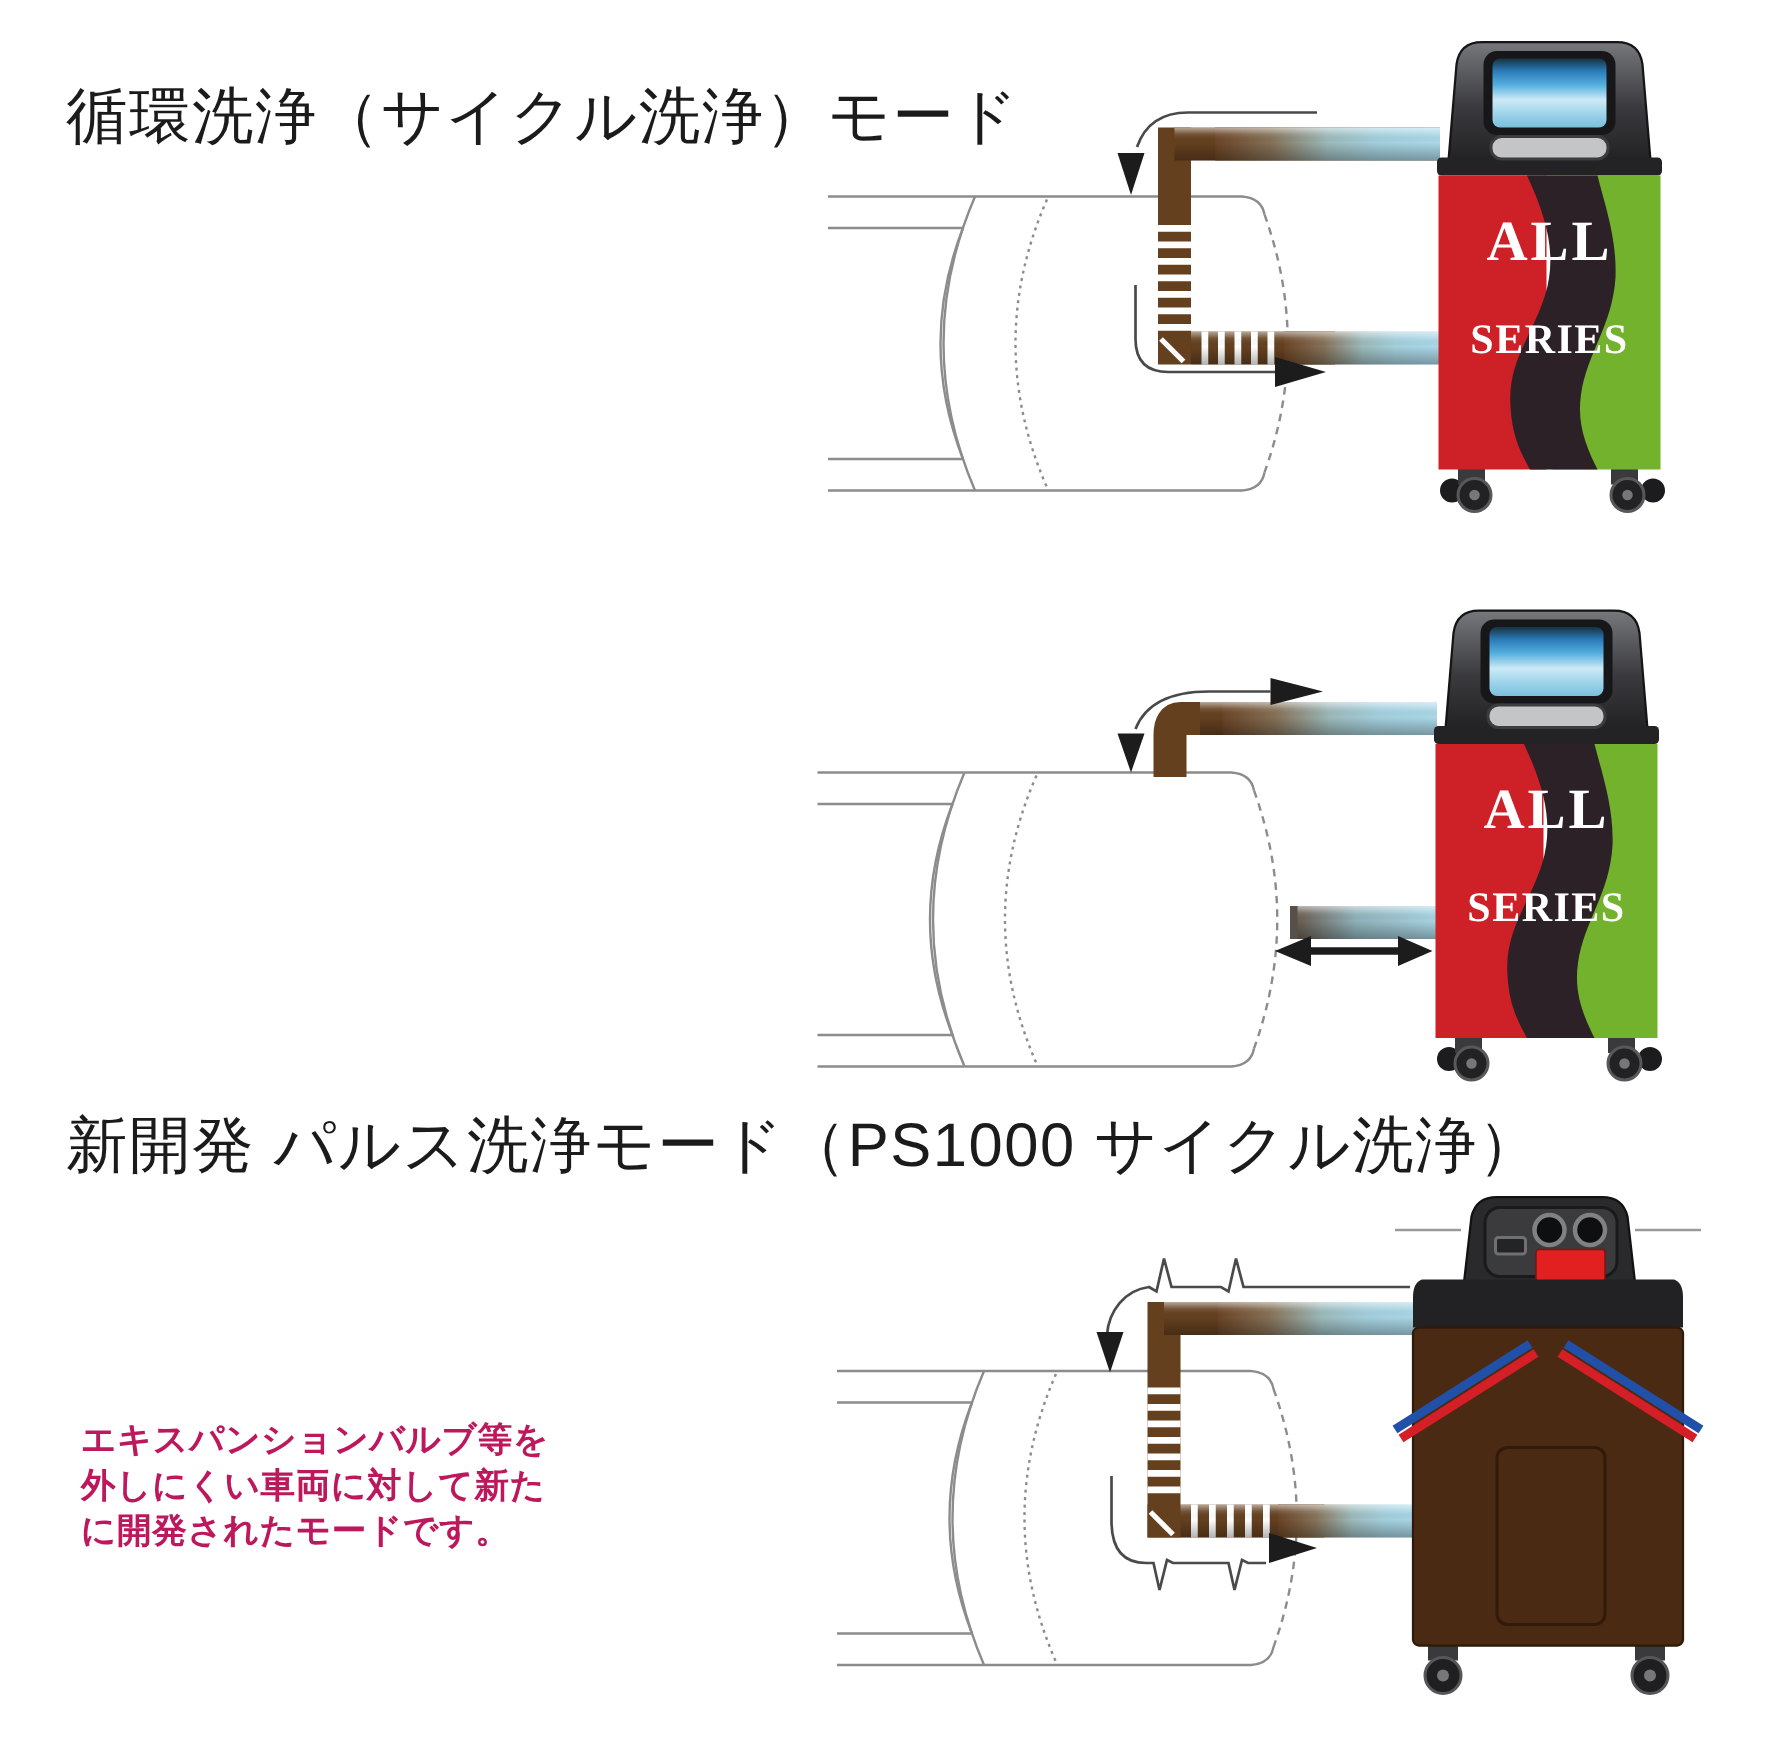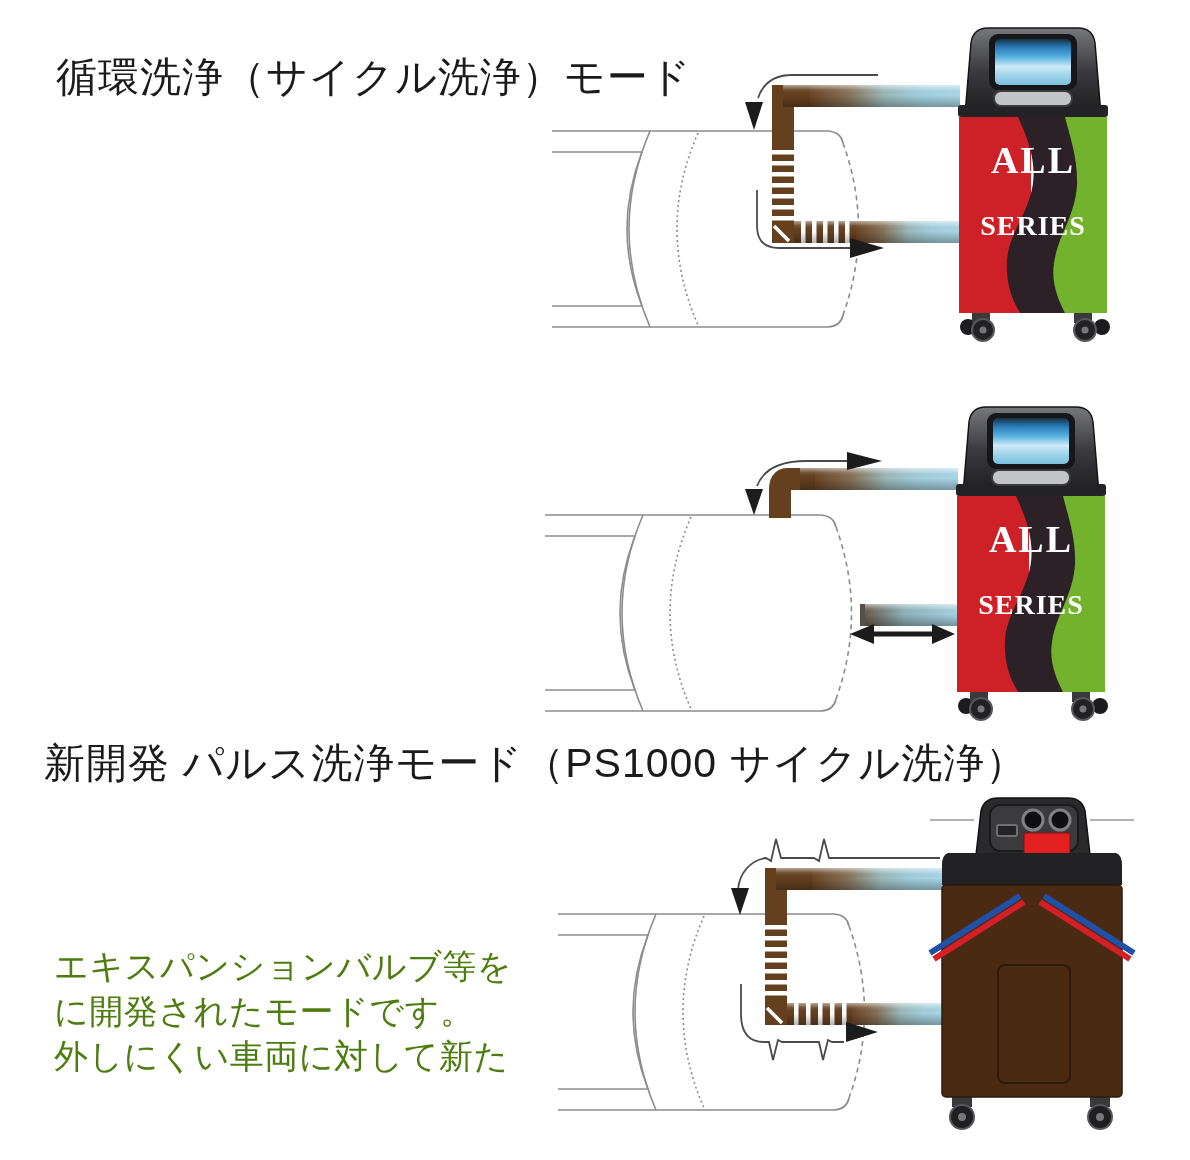--- a/index.html
+++ b/index.html
@@ -1,34 +1,34 @@
 <!DOCTYPE html>
 <html><head>
 <meta charset="utf-8">
 <style>
   html,body{margin:0;padding:0;background:#fff;}
   .canvas{position:relative;width:1190px;height:1160px;background:#ffffff;overflow:hidden;
           font-family:"Liberation Sans",sans-serif;color:#191919;}
   .title{position:absolute;font-size:41px;font-weight:500;letter-spacing:1px;white-space:nowrap;color:#1b1b1b;}
-  .note{position:absolute;font-size:34px;line-height:1.33;letter-spacing:.5px;color:#4d7c0f;}
+  .note{position:absolute;font-size:23px;line-height:1.33;letter-spacing:.5px;color:#be185d;font-weight:bold;}
   .diagram-svg{position:absolute;left:0;top:0;}
   text.brand{font-family:"Liberation Serif",serif;font-weight:bold;fill:#ffffff;}
 </style>
 </head>
 <body>
 
 <div class="canvas">
 
-  <div class="title" style="left:56px;top:50px;text-align:center;">循環洗浄（サイクル洗浄）モード</div>
+  <div class="title" style="left:44px;top:50px;text-align:center;">循環洗浄（サイクル洗浄）モード</div>
   <div class="title" style="left:44px;top:736px;">新開発 パルス洗浄モード（PS1000 サイクル洗浄）</div>
 
   <div class="note" style="left:54px;top:944px;">
     <div>エキスパンションバルブ等を</div>
+    <div>外しにくい車両に対して新た</div>
     <div>に開発されたモードです。</div>
-    <div>外しにくい車両に対して新た</div>
   </div>
 
   <svg class="diagram-svg" width="1190" height="1160" viewBox="0 0 1190 1160">
     <defs>
       <linearGradient id="gBrownBlue" x1="0" y1="0" x2="1" y2="0">
         <stop offset="0" stop-color="#6b4426"></stop>
         <stop offset="0.25" stop-color="#857157"></stop>
         <stop offset="0.5" stop-color="#9cb9ba"></stop>
         <stop offset="0.72" stop-color="#a3cfdd"></stop>
         <stop offset="1" stop-color="#abd8e8"></stop>

